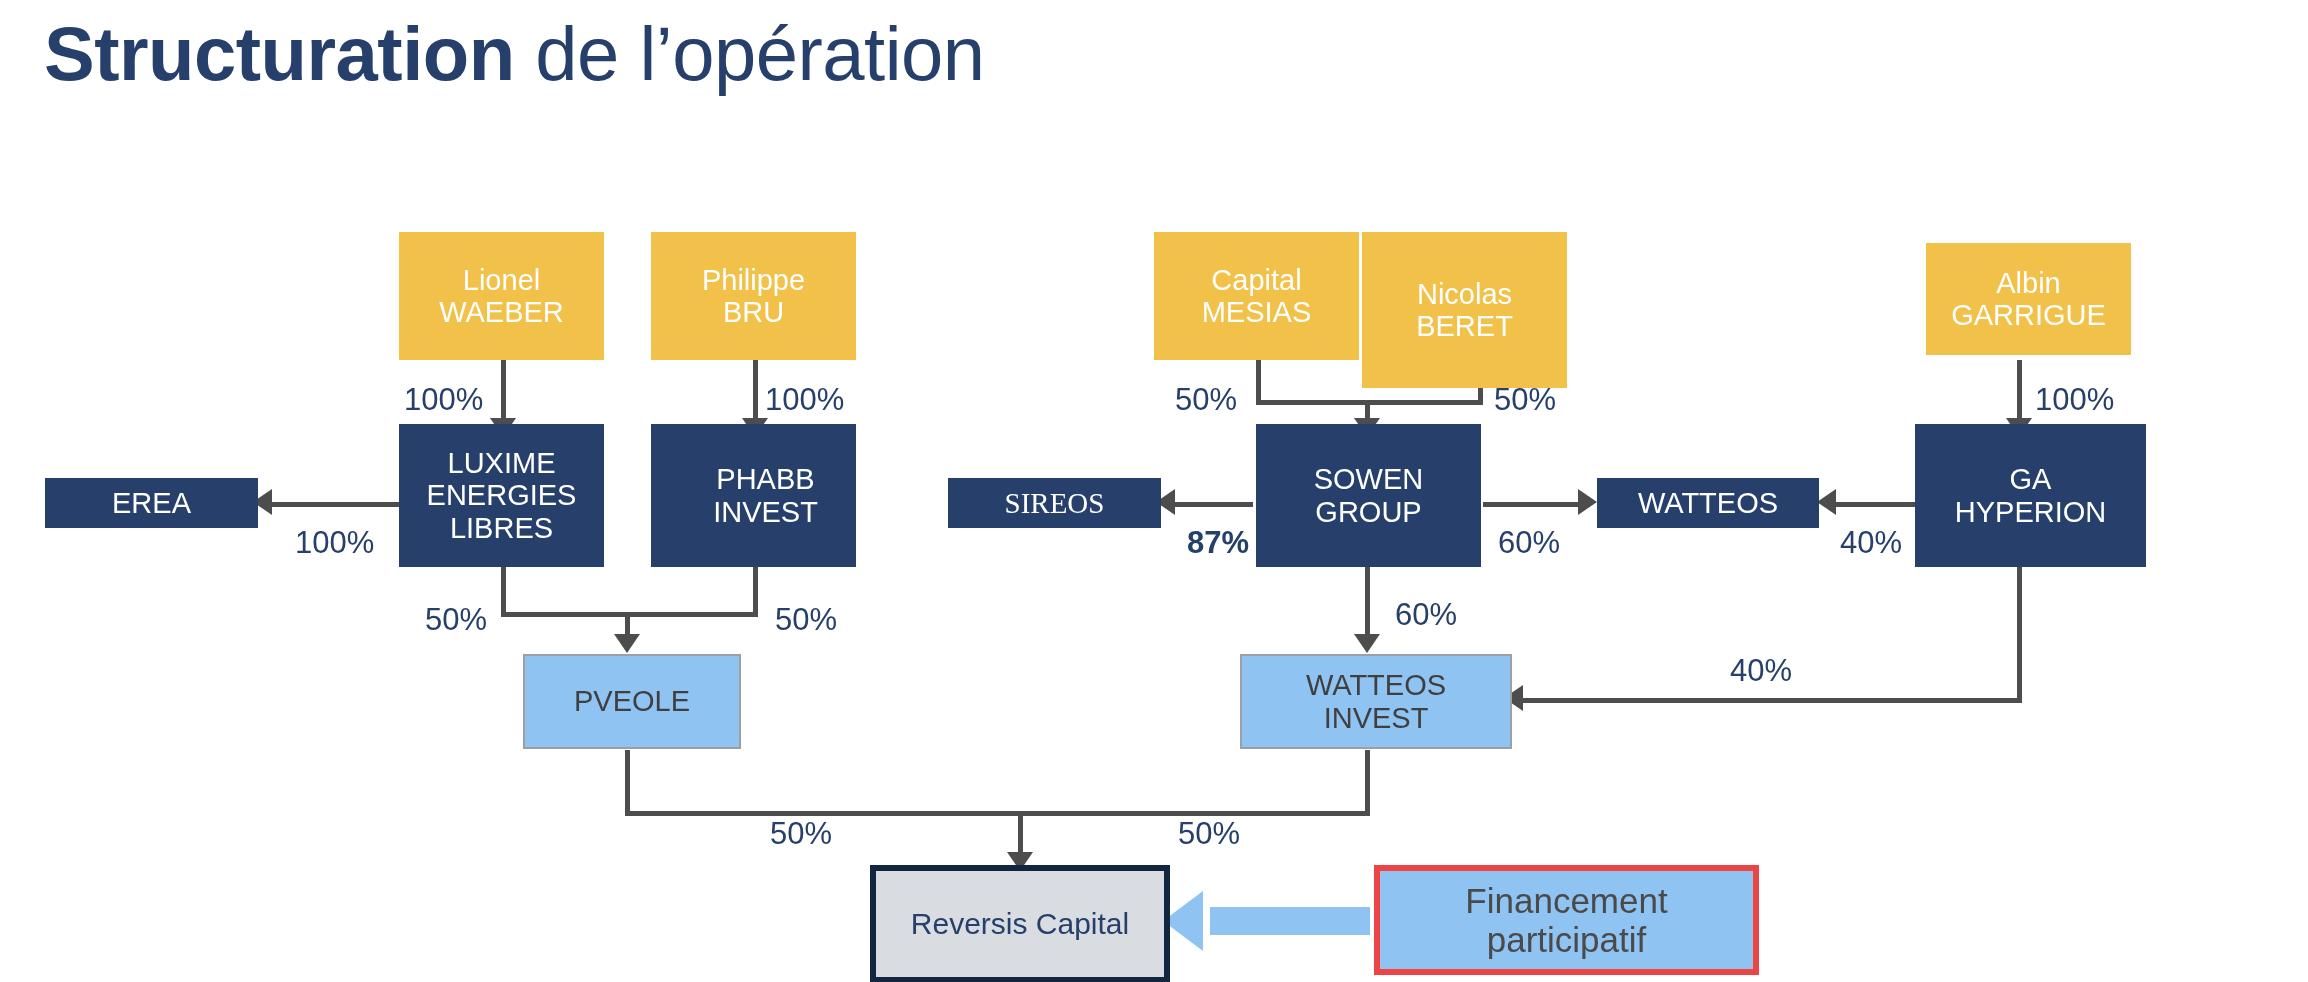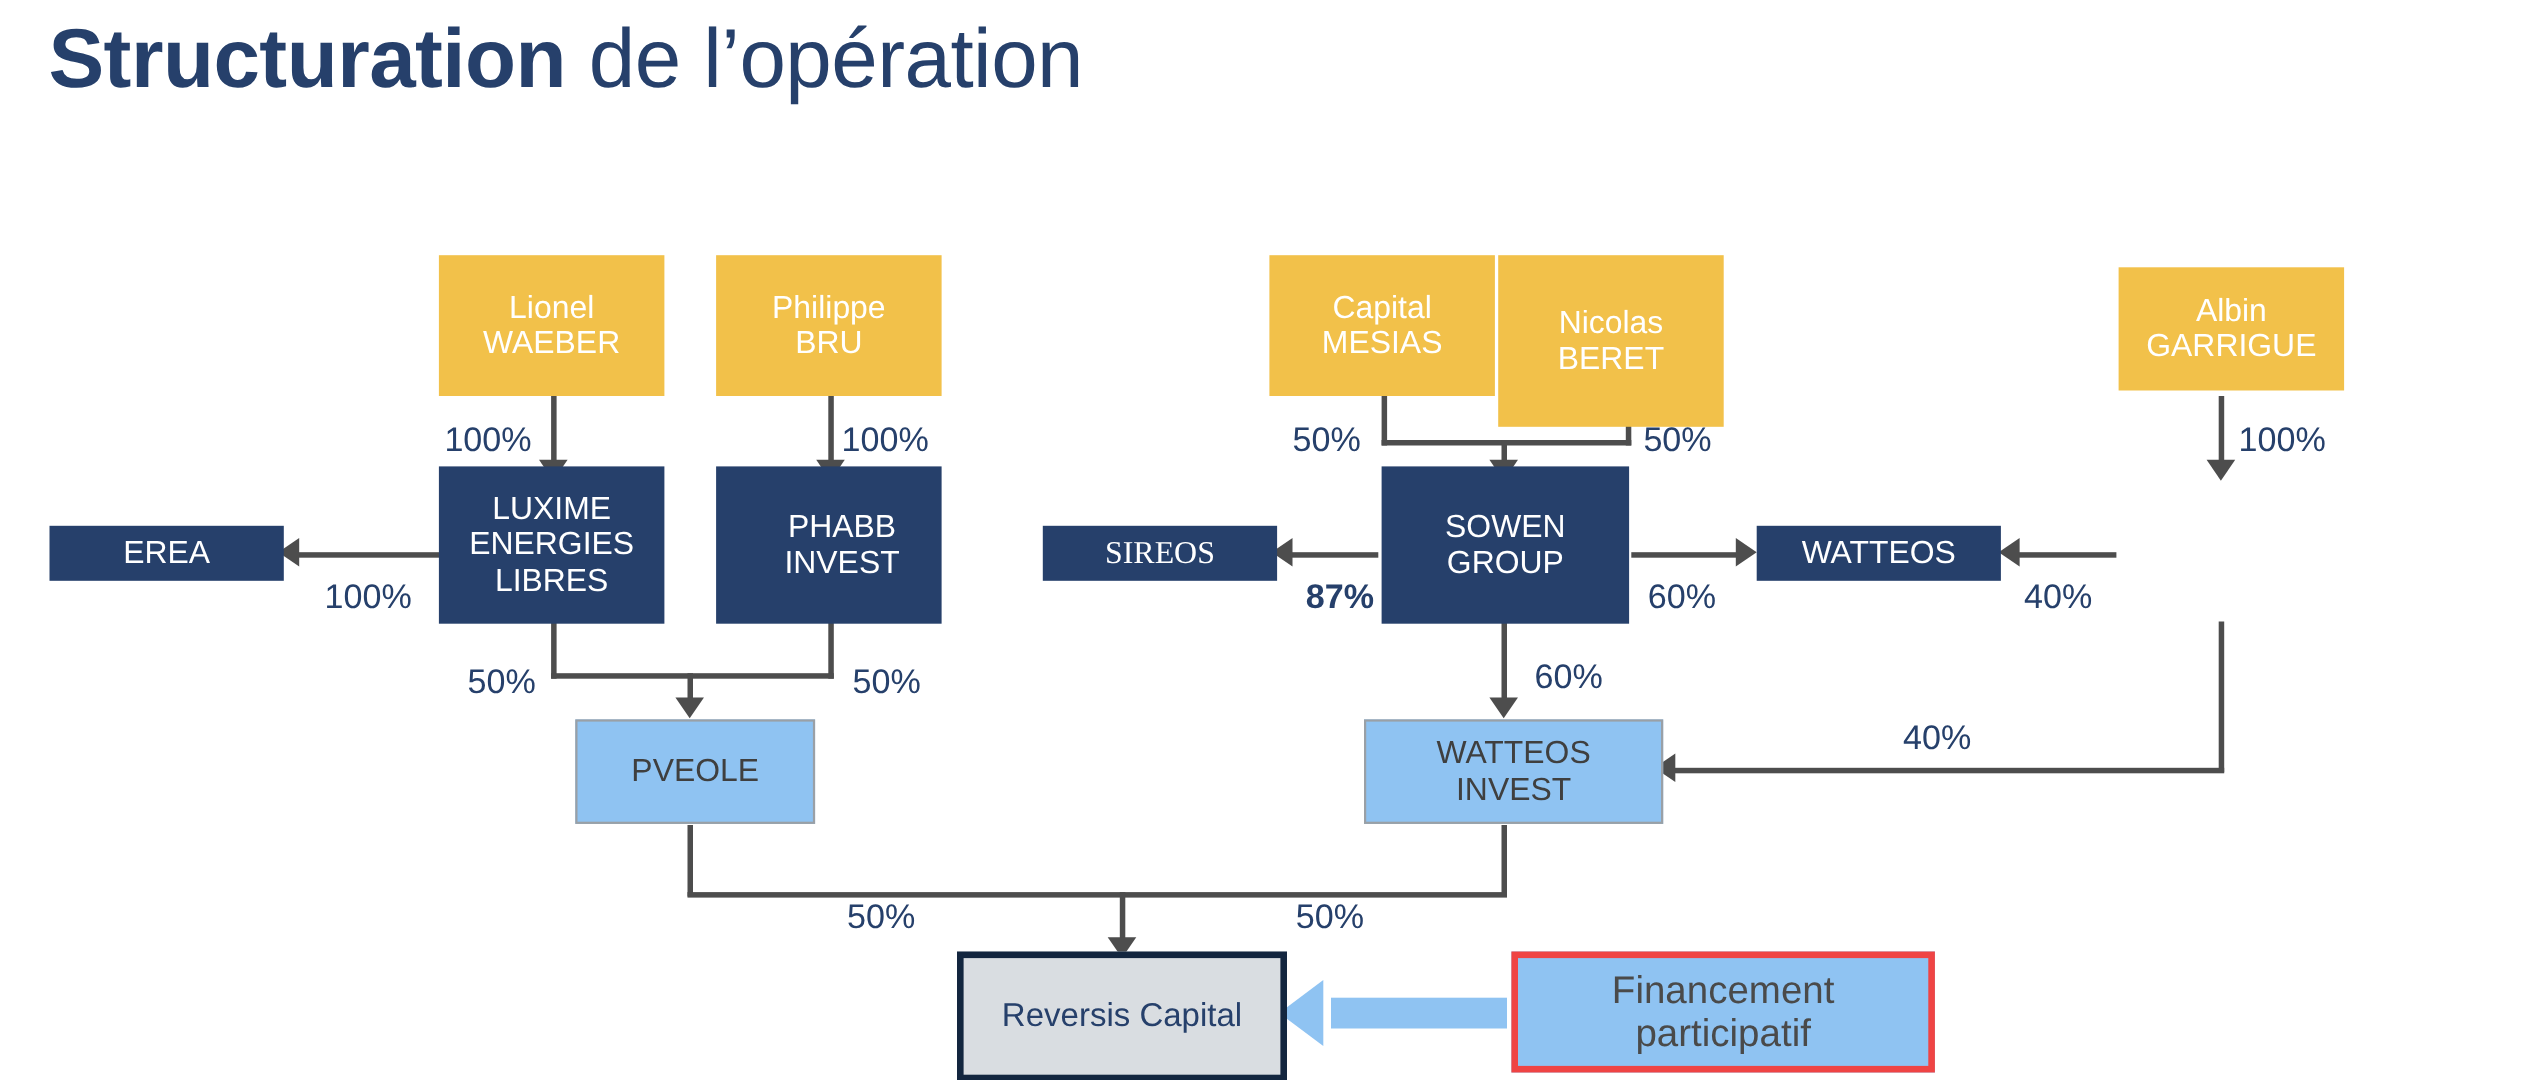--- a/index.html
+++ b/index.html
@@ -253,20 +253,26 @@
     <span class="lbl">
       <span>SOWEN</span><br>
       <span>GROUP</span>
     </span>
   </div>
 
   <div class="node navy" style="left:1597px; top:478px; width:222px; height:50px;">
     <span class="lbl">WATTEOS</span>
   </div>
 
+  <div class="node navy" style="left:1915px; top:424px; width:231px; height:143px;">
+    <span class="lbl">
+      <span>GA</span><br>
+      <span>HYPERION</span>
+    </span>
+  </div>
 
   <div class="node lightblue" style="left:523px; top:654px; width:218px; height:95px;">
     <span class="lbl">PVEOLE</span>
   </div>
 
   <div class="node lightblue" style="left:1240px; top:654px; width:272px; height:95px;">
     <span class="lbl">
       <span>WATTEOS</span><br>
       <span>INVEST</span>
     </span>

